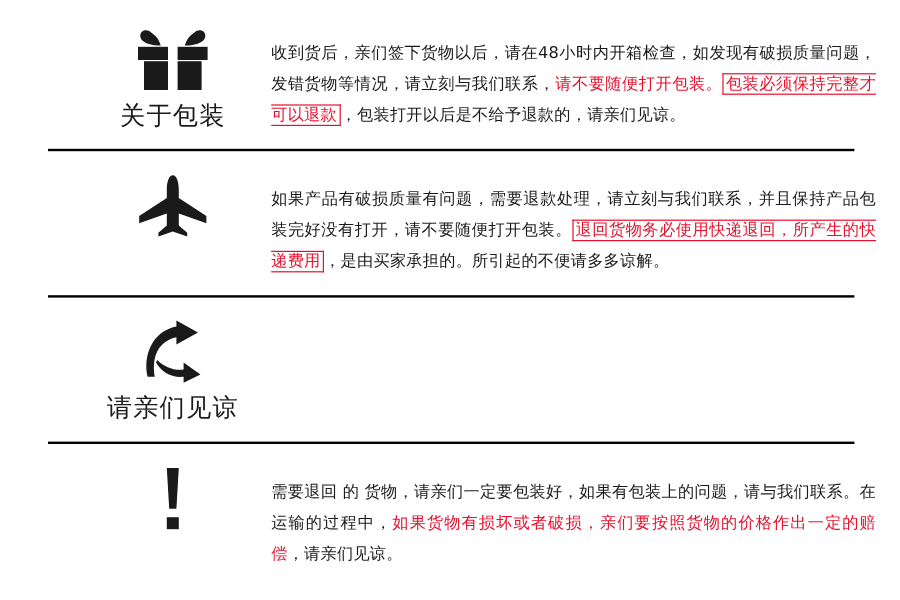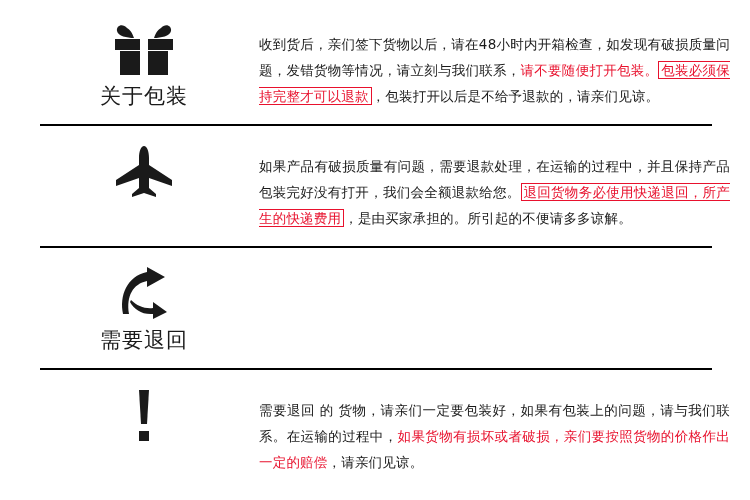--- a/index.html
+++ b/index.html
@@ -58,21 +58,20 @@
     flex: 1 1 auto;
     padding-left: 16px;
     padding-top: 10px;
   }
   .para {
     font-size: 13.5px;
     line-height: 1.92;
     color: #1a1a1a;
     text-align: justify;
     letter-spacing: 0.2px;
-    margin-left: 33px;
   }
   .red { color: #e8112d; }
   .redbox {
     color: #e8112d;
     border: 1px solid #e8112d;
     padding: 0 2px;
   }
   
   #sec-packaging  { padding-top: 22px; padding-bottom: 14px; }
   #sec-logistics  { padding-top: 18px; padding-bottom: 14px; }
@@ -110,37 +109,37 @@
     <div class="icon-col">
       <div class="icon-glyph">
         <svg width="62" height="54" viewBox="0 0 62 54">
           <g fill="#1a1a1a">
             <path d="M31 2 C34 2, 36 7, 36 14 L36 21 L59 36 L59 42 L36 34 L36 44 L43 50 L43 53 L31 49 L19 53 L19 50 L26 44 L26 34 L3 42 L3 36 L26 21 L26 14 C26 7, 28 2, 31 2 Z"></path>
           </g>
         </svg>
       </div>
     </div>
     <div class="text-col">
-      <p class="para"><span>如果产品有破损质量有问题，需要退款处理，在运输的过程中，并且保持产品包装完好没有打开，我们会全额退款给您。</span><span class="redbox">退回货物务必使用快递退回，所产生的快递费用</span><span>，是由买家承担的。所引起的不便请多多谅解。</span></p>
+      <p class="para"><span>如果产品有破损质量有问题，需要退款处理，请立刻与我们联系，并且保持产品包装完好没有打开，请不要随便打开包装。</span><span class="redbox">退回货物务必使用快递退回，所产生的快递费用</span><span>，是由买家承担的。所引起的不便请多多谅解。</span></p>
     </div>
   </div>
 
   <div class="divider"></div>
 
   <div class="section" id="sec-resale">
     <div class="icon-col">
       <div class="icon-glyph">
         <svg width="62" height="54" viewBox="0 0 62 54">
           <g fill="#1a1a1a">
             <path d="M10 48 C6 30, 14 10, 34 6 L34 1 L52 11 L34 21 L34 15 C20 18, 13 30, 16 48 Z"></path>
             <path d="M18 34 C24 40, 32 43, 40 42 L40 36 L54 46 L40 53 L40 48 C29 49, 21 43, 17 36 Z"></path>
           </g>
         </svg>
       </div>
-      <div class="icon-label">需要退回</div>
+      <div class="icon-label">请亲们见谅</div>
     </div>
   </div>
 
   <div class="divider"></div>
 
   <div class="section" id="sec-damage">
     <div class="icon-col">
       <div class="icon-glyph">
         <svg width="62" height="54" viewBox="0 0 62 54">
           <g fill="#1a1a1a">

